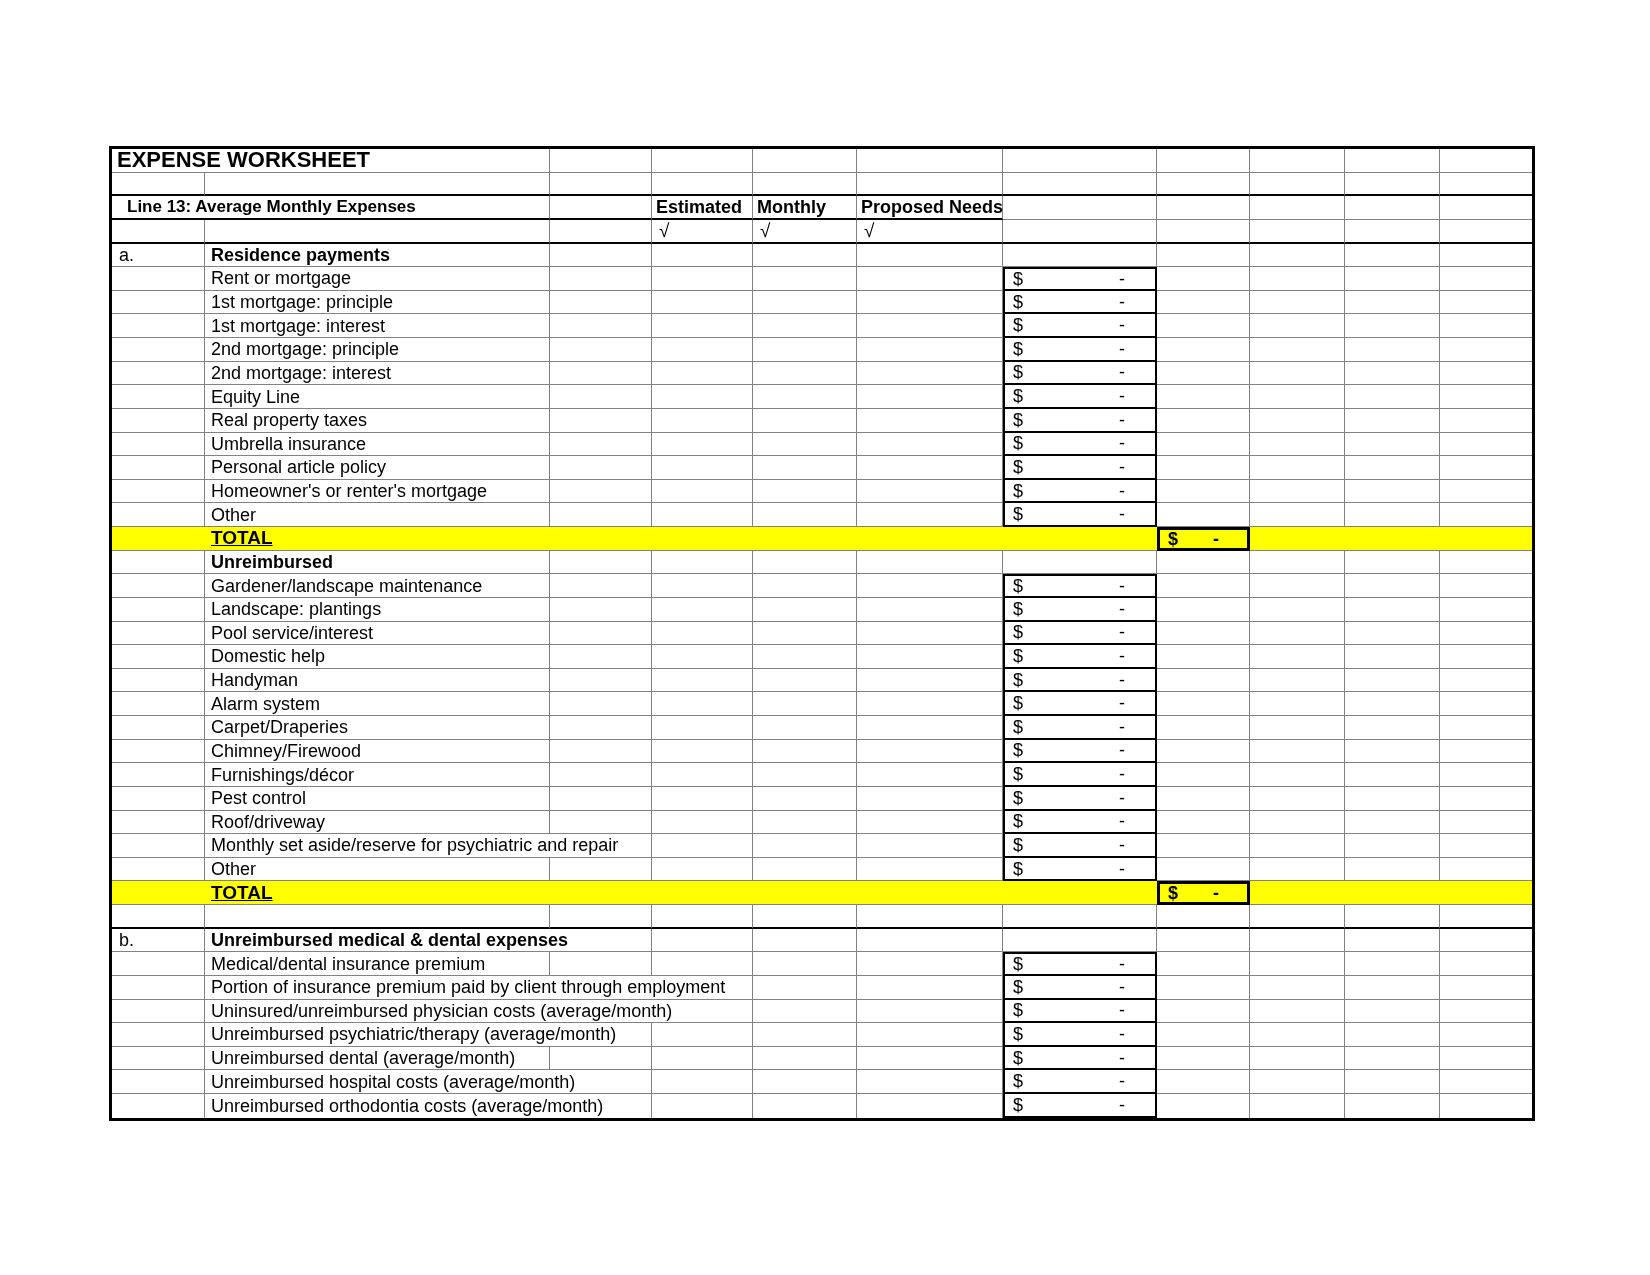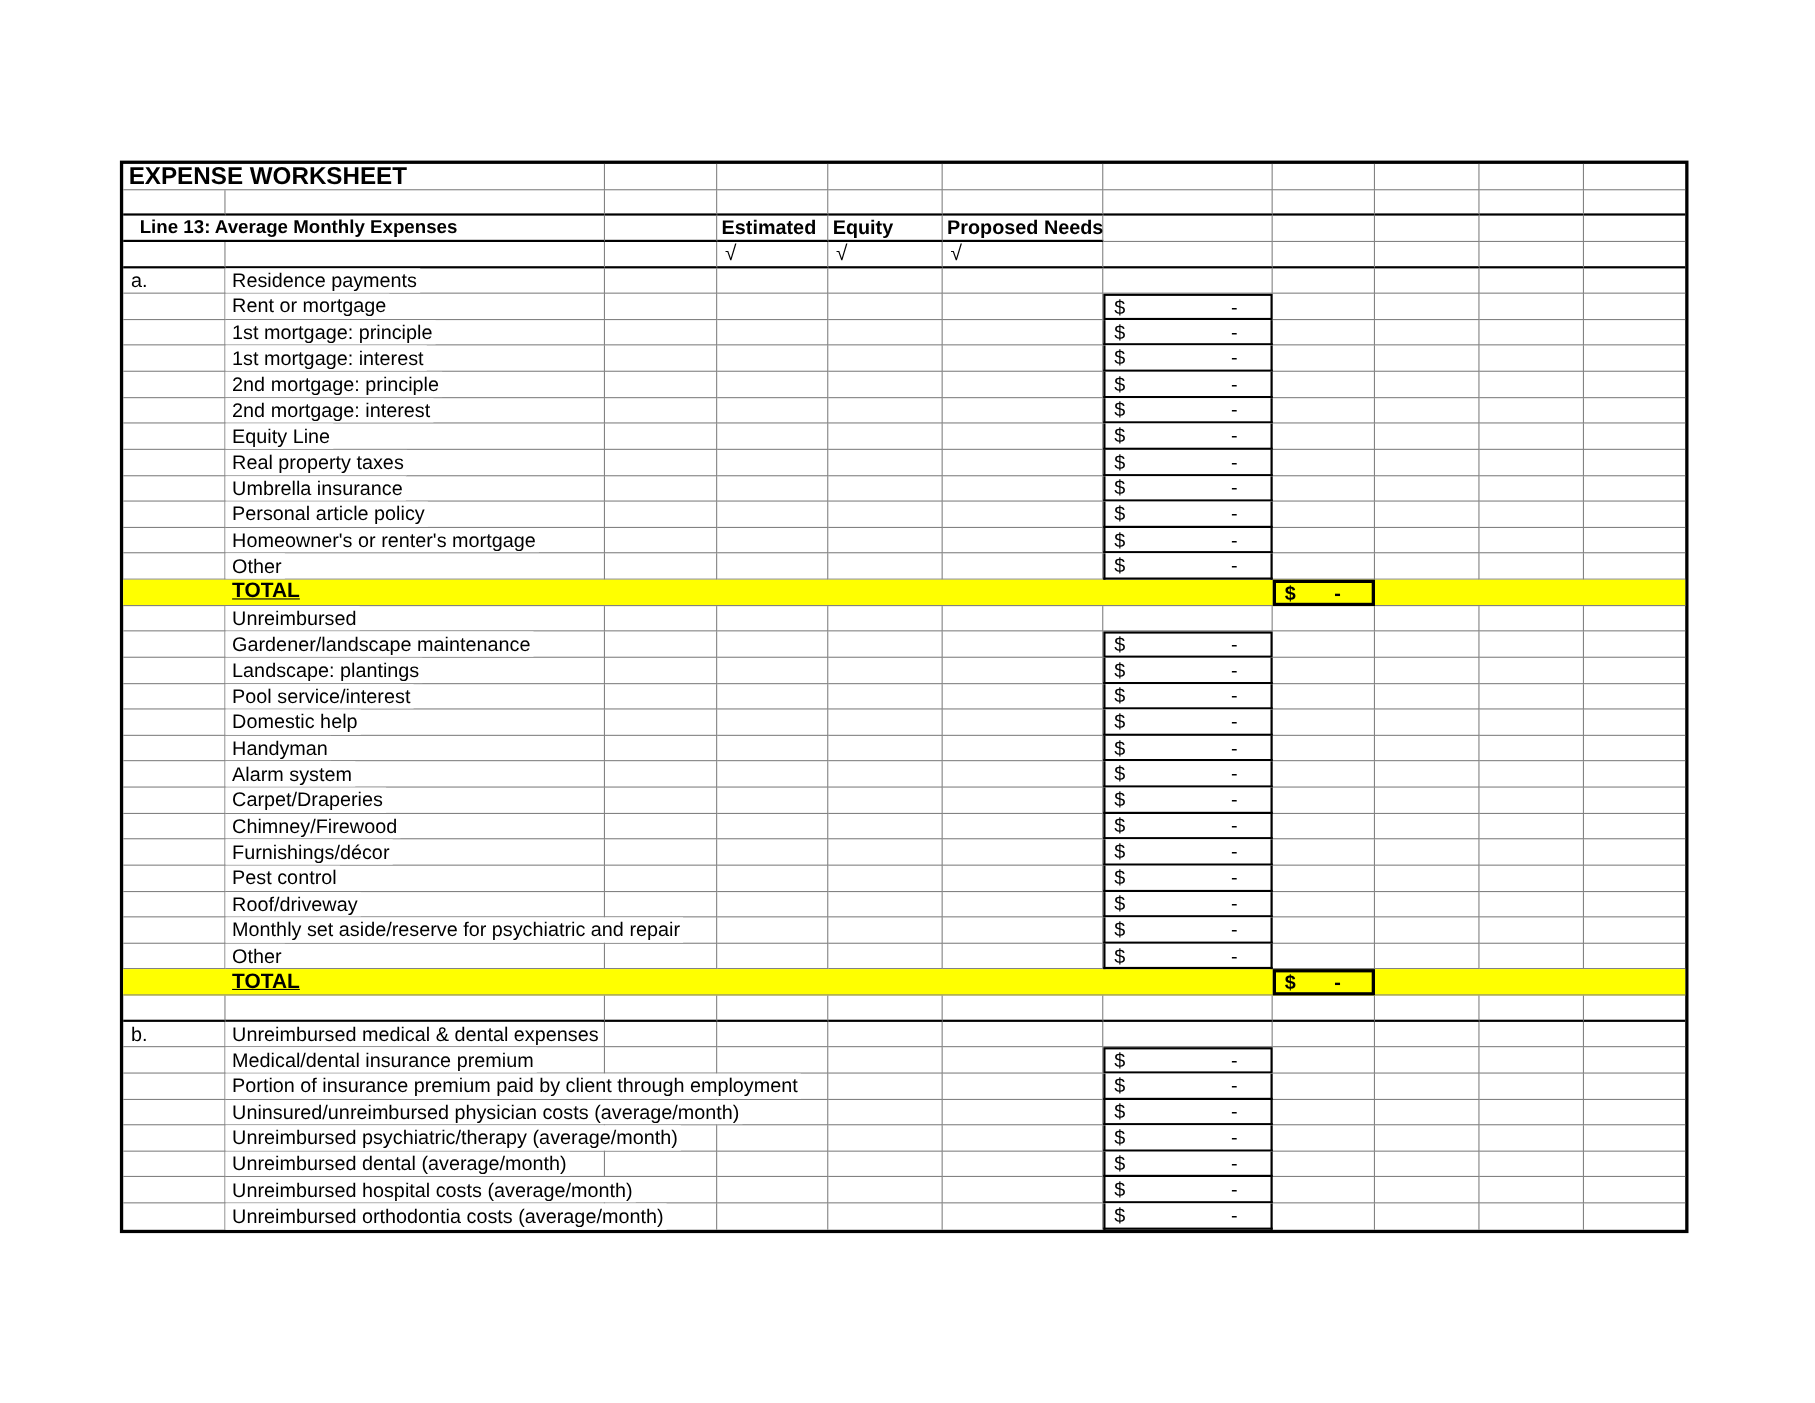--- a/index.html
+++ b/index.html
@@ -28,21 +28,21 @@
   .title-cell{font-weight:bold;font-size:22px;padding-left:5px;}
   .line13-cell{font-weight:bold;font-size:17px;padding-left:15px;}
   .colhead{font-weight:bold;font-size:18px;padding-left:4px;}
   .check{font-size:19px;padding-left:7px;align-items:flex-start;padding-top:1px;}
   .secid{padding-left:7px;}
   .lbl{
     background:#fff;position:relative;z-index:3;
     display:inline-block;height:100%;
     padding:0 3px 0 6px;display:inline-flex;align-items:center;
   }
-  .secname{font-weight:normal;}
+  .secname{font-weight:bold;}
   
   .box{
     border:2px solid #000;border-top:none;background:#fff;
     justify-content:space-between;
     padding:0 30px 0 8px;z-index:2;
   }
   .box.first{border-top:2px solid #000;}
   
   .trowL{background:var(--hl,#ffff00);border-right:none;}
   .trowL .tlab{font-weight:bold;font-size:19px;margin-left:99px;text-decoration:underline;}
@@ -73,21 +73,21 @@
     <div class="c bb"></div>
     <div class="c bb"></div>
     <div class="c bb"></div>
     <div class="c bb"></div>
     <div class="c bb"></div>
     <div class="c bb"></div>
     <div class="c bb lastcol"></div>
     <div class="c span2 line13-cell bb">Line 13: Average Monthly Expenses</div>
     <div class="c bb"></div>
     <div class="c colhead bb">Estimated</div>
-    <div class="c colhead bb">Equity</div>
+    <div class="c colhead bb">Monthly</div>
     <div class="c colhead bb">Proposed Needs</div>
     <div class="c "></div>
     <div class="c "></div>
     <div class="c "></div>
     <div class="c "></div>
     <div class="c  lastcol"></div>
     <div class="c bb"></div>
     <div class="c bb"></div>
     <div class="c bb"></div>
     <div class="c check bb">√</div>

